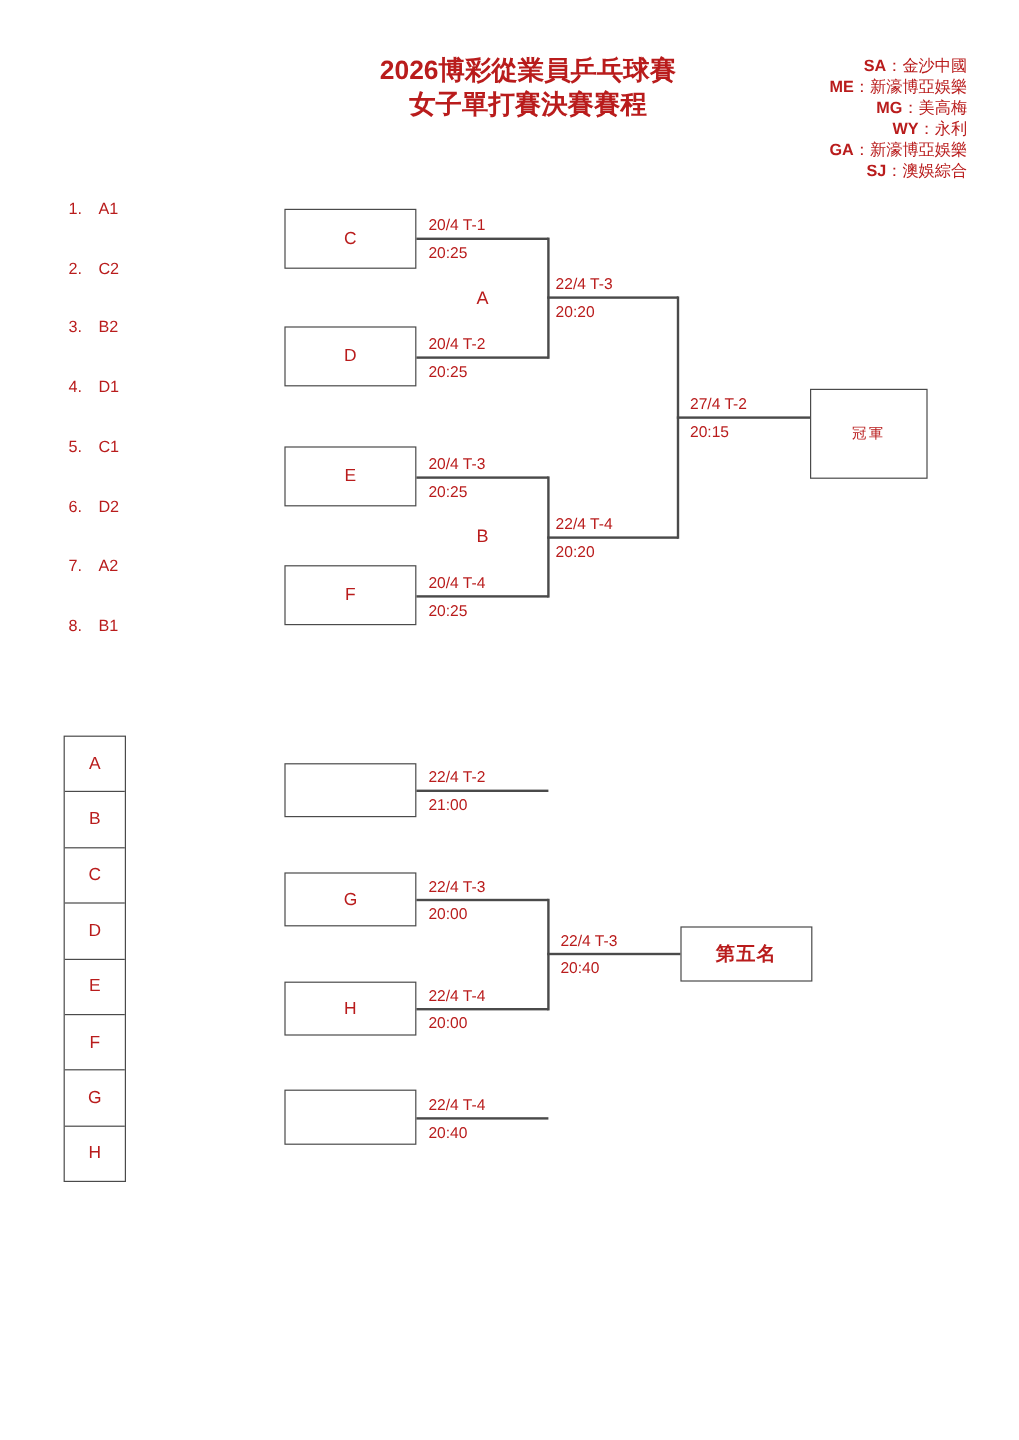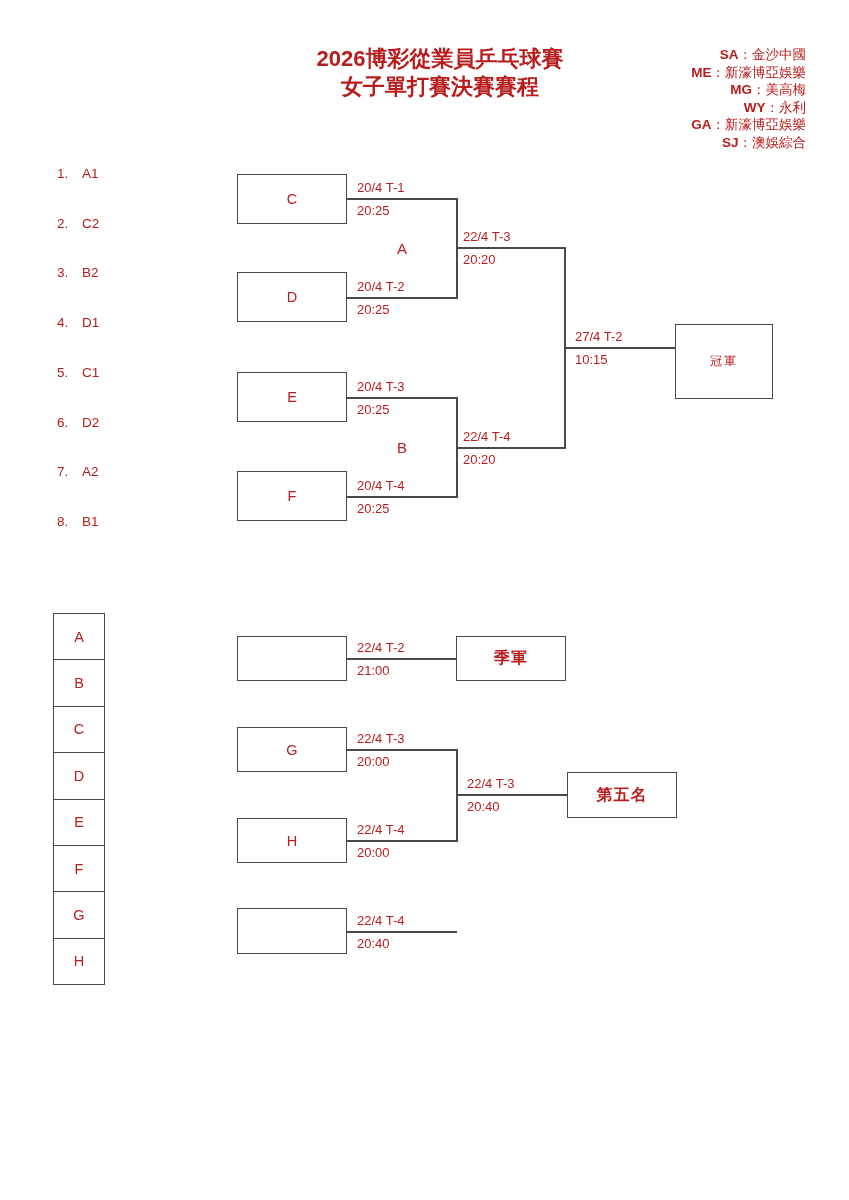--- a/index.html
+++ b/index.html
@@ -93,21 +93,21 @@
 
   <div class="wlabel" style="left:382px;top:240px">A</div>
   <div class="wlabel" style="left:382px;top:439px">B</div>
 
   <div class="mlabel" style="left:463px;top:230px">22/4 T-3</div>
   <div class="mlabel" style="left:463px;top:253px">20:20</div>
   <div class="mlabel" style="left:463px;top:430px">22/4 T-4</div>
   <div class="mlabel" style="left:463px;top:453px">20:20</div>
 
   <div class="mlabel" style="left:575px;top:330px">27/4 T-2</div>
-  <div class="mlabel" style="left:575px;top:353px">10:15</div>
+  <div class="mlabel" style="left:575px;top:353px">20:15</div>
   <div class="box" style="left:675px;top:324px;width:98px;height:75px">
       <span class="champ">冠軍</span>
     </div>
 
   <div class="gtable">
     <div class="gcell">
         <span>A</span>
       </div>
     <div class="gcell">
         <span>B</span>
@@ -129,23 +129,20 @@
       </div>
     <div class="gcell">
         <span>H</span>
       </div>
   </div>
 
   <div class="box" style="left:237px;top:636px;width:110px;height:45px"></div>
   <div class="hline" style="left:347px;top:658px;width:110px"></div>
   <div class="mlabel" style="left:357px;top:641px">22/4 T-2</div>
   <div class="mlabel" style="left:357px;top:664px">21:00</div>
-  <div class="box" style="left:456px;top:636px;width:110px;height:45px">
-      <span class="place">季軍</span>
-    </div>
 
   <div class="box" style="left:237px;top:727px;width:110px;height:45px">
       <span class="gletter">G</span>
     </div>
   <div class="box" style="left:237px;top:818px;width:110px;height:45px">
       <span class="gletter">H</span>
     </div>
   <div class="hline" style="left:347px;top:749px;width:110px"></div>
   <div class="hline" style="left:347px;top:840px;width:110px"></div>
   <div class="vline" style="left:456px;top:749px;height:92.5px"></div>

